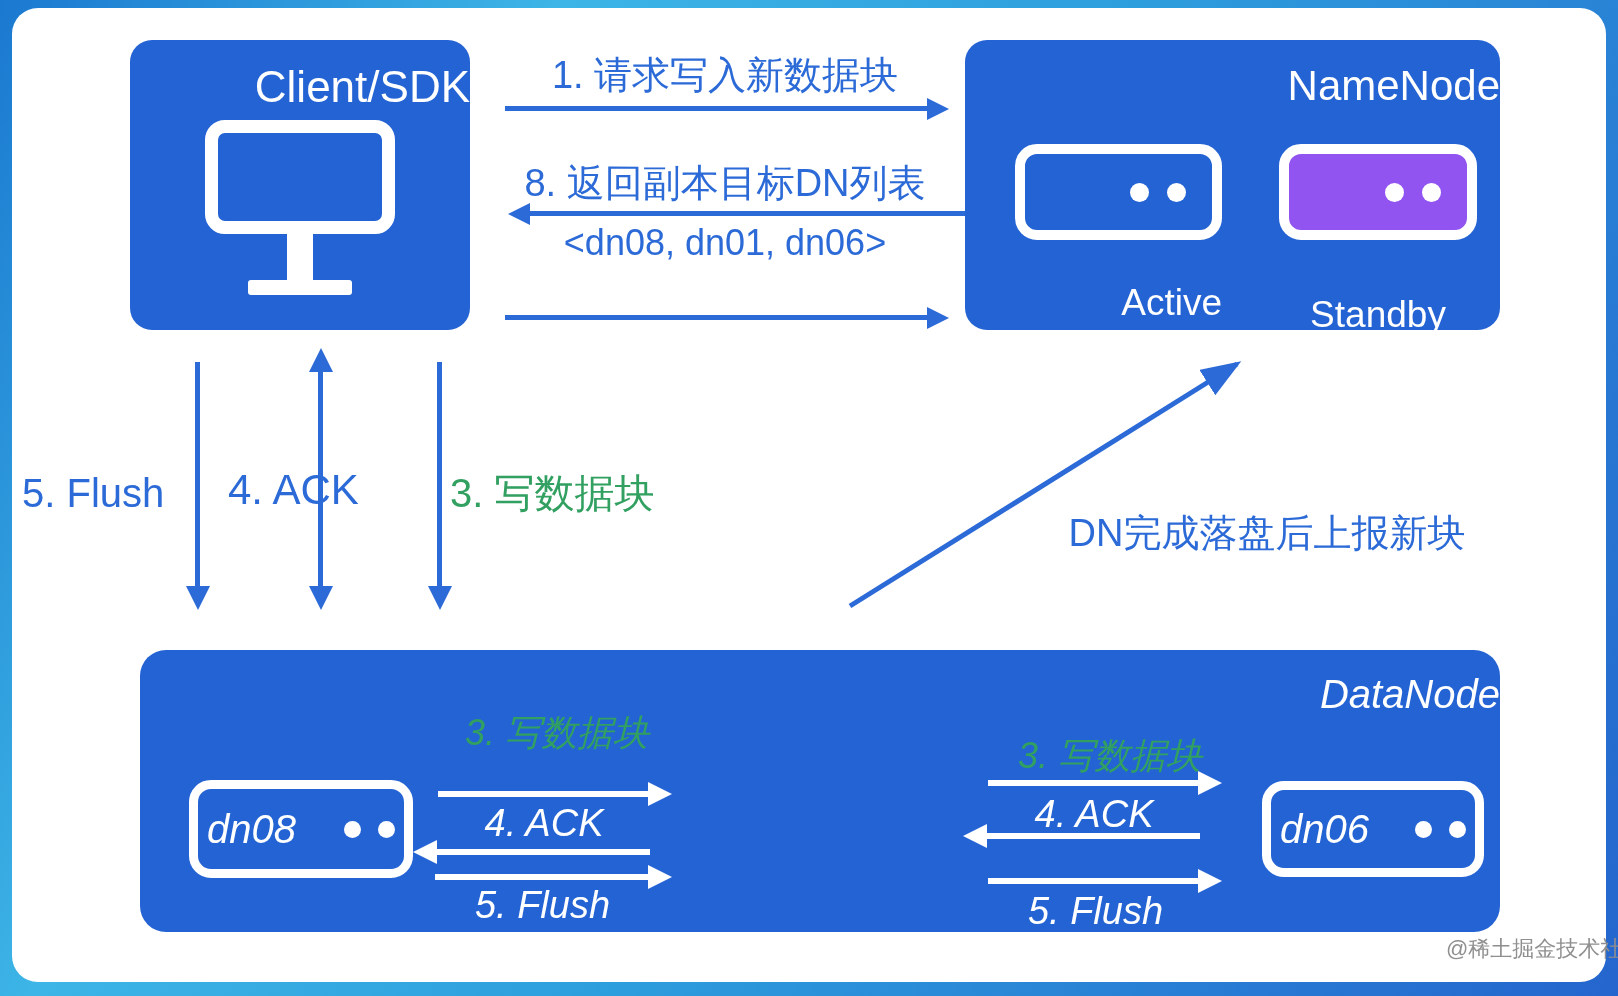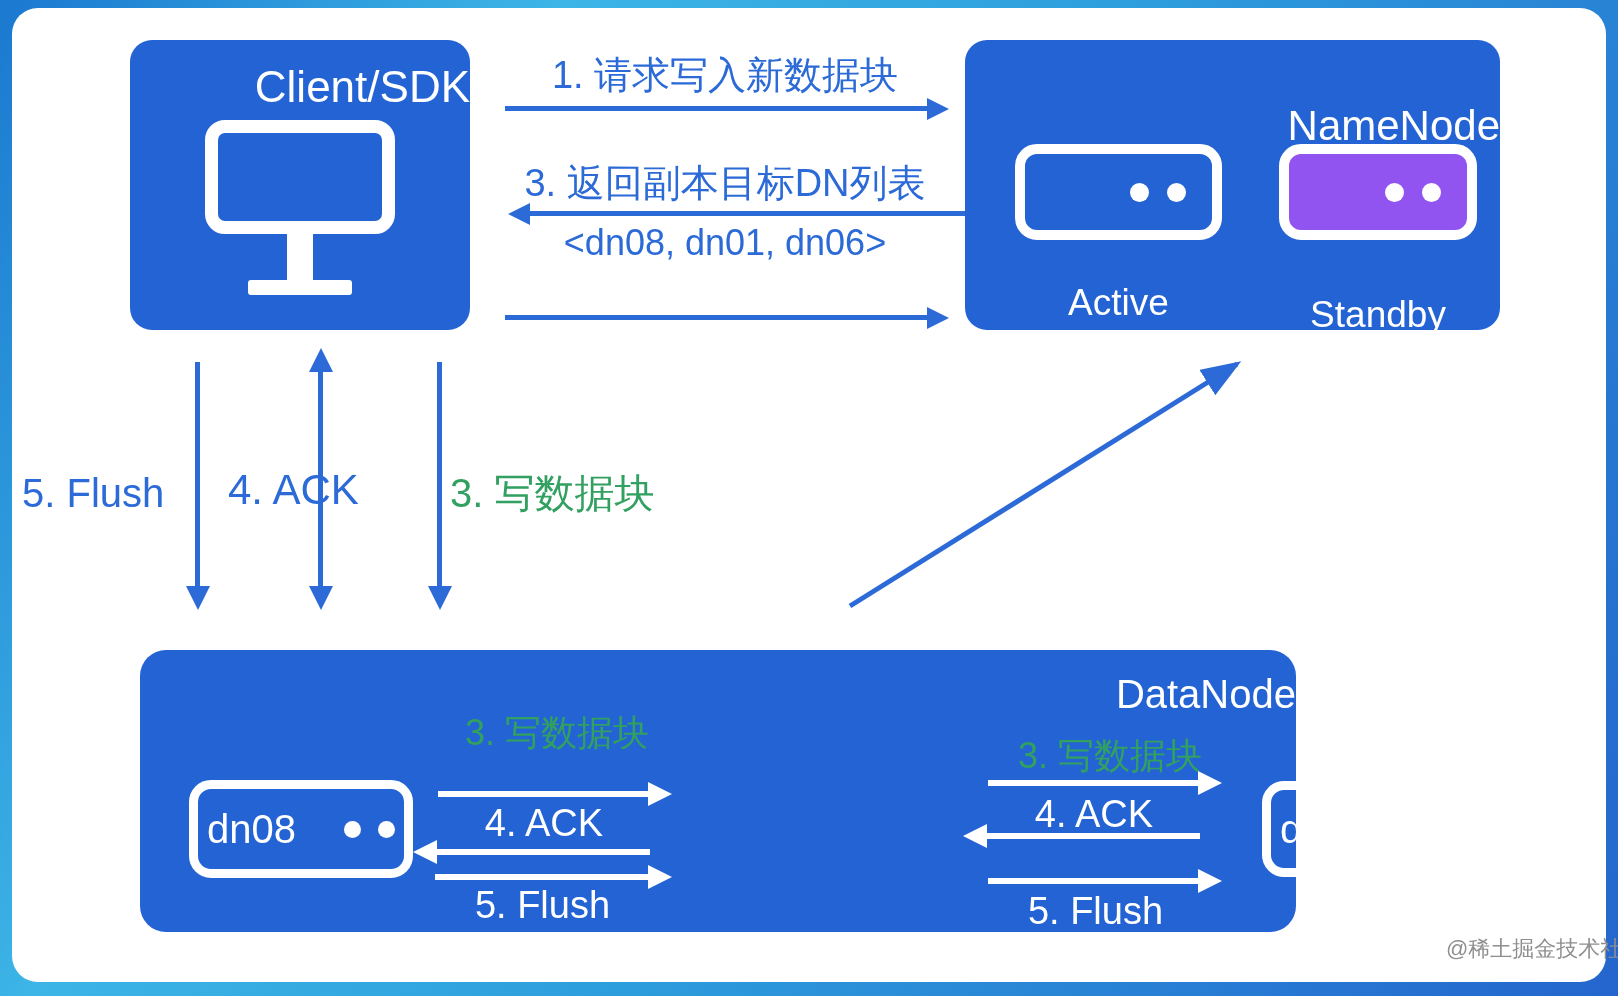--- a/index.html
+++ b/index.html
@@ -75,37 +75,37 @@
   <div class="node" style="left:130px; top:40px; width:340px; height:290px;">
     <div class="node-title" style="padding-top:22px; font-size:44px;">Client/SDK</div>
     <div>
       <div class="monitor-part m-screen" style="left:75px; top:80px; width:190px; height:114px;"></div>
       <div class="monitor-part m-neck" style="left:157px; top:192px; width:26px; height:48px;"></div>
       <div class="monitor-part m-base" style="left:118px; top:240px; width:104px; height:15px;"></div>
     </div>
   </div>
 
   <div class="node" style="left:965px; top:40px; width:535px; height:290px;">
-    <div class="node-title" style="padding-top:22px; font-size:42px;margin-top:40px;">NameNode</div>
+    <div class="node-title" style="padding-top:22px; font-size:42px;">NameNode</div>
     <div class="server" style="left:50px; top:104px; width:207px; height:96px;">
       <span class="dot"></span>
       <span class="dot"></span>
     </div>
     <div class="server purple" style="left:314px; top:104px; width:198px; height:96px;">
       <span class="dot"></span>
       <span class="dot"></span>
     </div>
-    <div class="label white center" style="left:50px; top:242px; width:207px; font-size:37px;">Active</div>
+    <div class="label white center" style="left:50px; top:242px; width:207px; font-size:37px;text-align:right;">Active</div>
     <div class="label white center" style="left:314px; top:238px; width:198px; font-size:37px;margin-top:16px;">Standby</div>
   </div>
 
   <div class="label center" style="left:500px; top:54px; width:450px; font-size:38px;">1. 请求写入新数据块</div>
   <div class="h-arrow blue head-right" style="left:505px; top:106px; width:424px;"></div>
 
-  <div class="label center" style="left:495px; top:162px; width:460px; font-size:38px;">3. 返回副本目标DN列表</div>
+  <div class="label center" style="left:495px; top:162px; width:460px; font-size:38px;">8. 返回副本目标DN列表</div>
   <div class="h-arrow blue head-left" style="left:528px; top:211px; width:437px;"></div>
   <div class="label center" style="left:495px; top:222px; width:460px; font-size:36px;">&lt;dn08, dn01, dn06&gt;</div>
 
   <div class="h-arrow blue head-right" style="left:505px; top:315px; width:424px;"></div>
 
   <div class="v-arrow head-down" style="left:195px; top:362px; height:228px;"></div>
   <div class="v-arrow head-up head-down" style="left:318px; top:368px; height:222px;"></div>
   <div class="v-arrow head-down" style="left:437px; top:362px; height:228px;"></div>
 
   <div class="label" style="left:22px; top:470px; width:165px; font-size:40px;">5. Flush</div>
@@ -113,22 +113,23 @@
   <div class="label green" style="left:450px; top:470px; width:230px; font-size:40px;">3. 写数据块</div>
 
   <svg style="position:absolute; left:835px; top:350px;" width="430" height="270" viewBox="0 0 430 270">
     <defs>
       <marker id="ah" markerWidth="10" markerHeight="8" refX="7" refY="3" orient="auto" markerUnits="strokeWidth">
         <path d="M0,0 L8,3 L0,6 Z" fill="#2b6ad7"></path>
       </marker>
     </defs>
     <line x1="15" y1="256" x2="402" y2="14" stroke="#2b6ad7" stroke-width="5" marker-end="url(#ah)"></line>
   </svg>
+  <div class="label center" style="left:1042px; top:512px; width:450px; font-size:38px;">DN完成落盘后上报新块</div>
 
-  <div class="node" style="left:140px; top:650px; width:1156px; height:282px; border-radius:26px;">
+  <div class="node" style="left:140px; top:650px; width:1360px; height:282px; border-radius:26px;font-style:italic;">
     <div class="node-title" style="position:absolute; left:0; top:22px; width:100%; padding-left:88px; box-sizing:border-box; font-size:40px;">DataNode</div>
 
     <div class="dn-chip" style="left:49px; top:130px; width:224px; height:98px;">
       <span class="dn-label">dn08</span>
       <span class="dn-dots">
         <span class="dot"></span>
         <span class="dot"></span>
       </span>
     </div>
     <div class="dn-chip" style="left:1122px; top:131px; width:222px; height:96px;align-items:center;">

